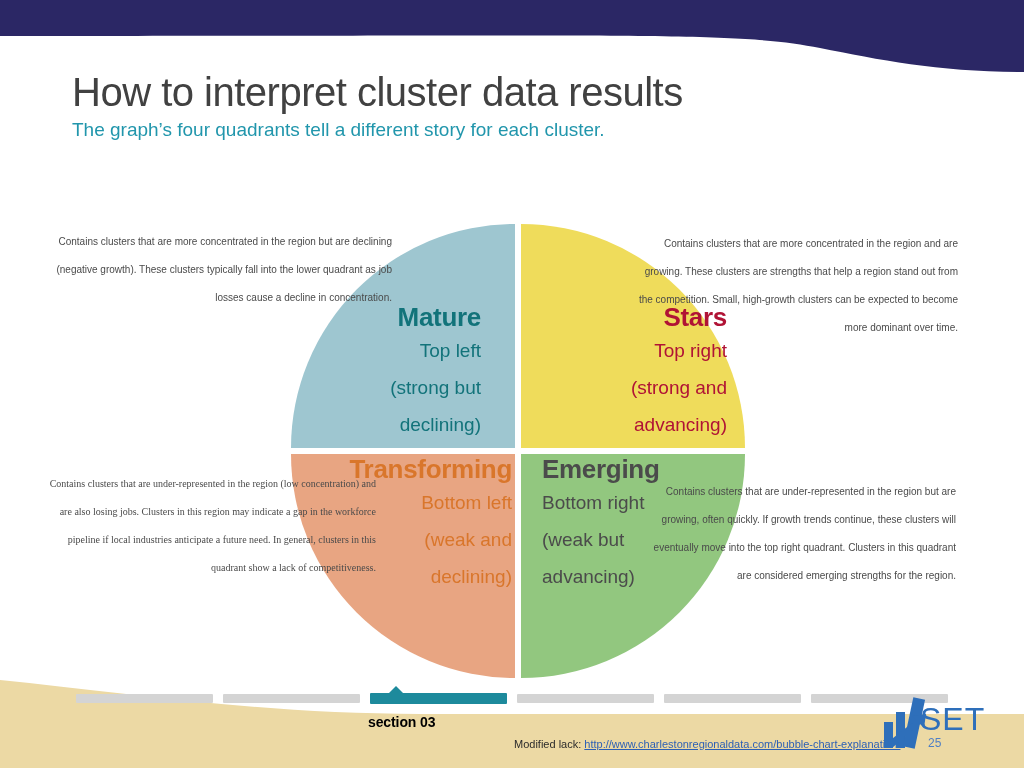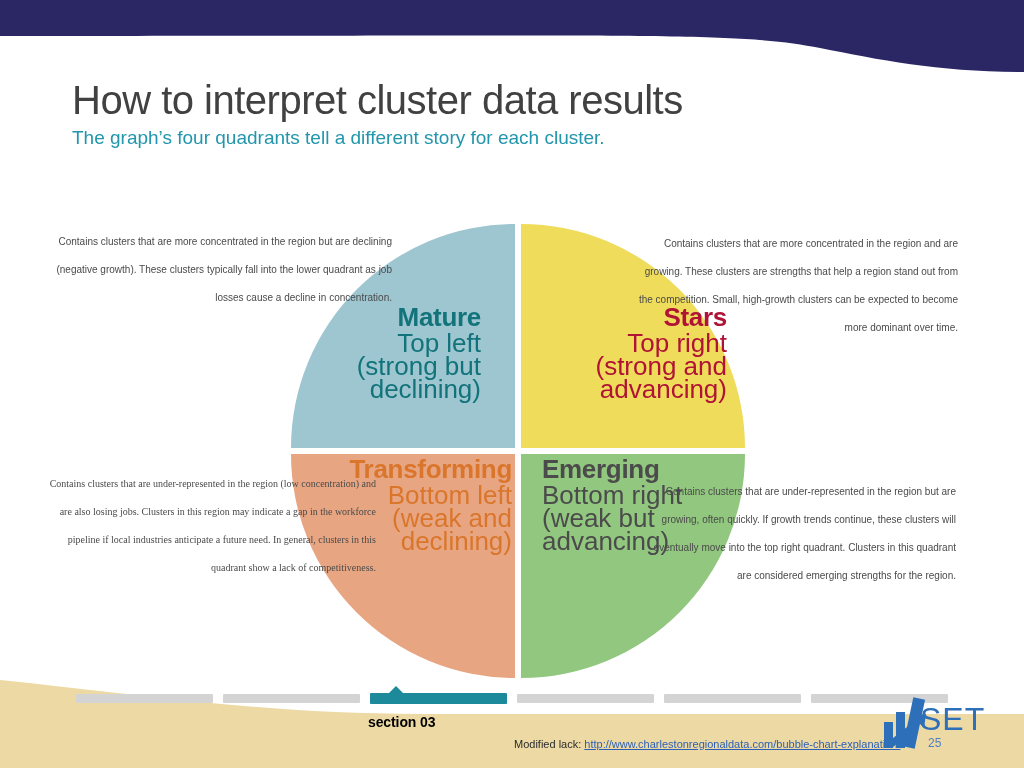--- a/index.html
+++ b/index.html
@@ -48,21 +48,21 @@
     font-weight: bold;
     letter-spacing: -0.2px;
     line-height: 22px;
     font-family: "Liberation Sans", sans-serif;
   }
   .title {
     color: #414141;
     font-size: 40px;
     font-weight: normal;
     line-height: 48px;
-    margin-top: 12px;
+    margin-top: 4px;
     letter-spacing: -0.5px;
   }
   .subtitle {
     color: #2196ac;
     font-size: 19px;
     line-height: 24px;
     margin-top: 2px;
   }
 
   
@@ -79,22 +79,22 @@
     position: absolute;
     width: 185px;
   }
   .quad-title {
     font-size: 26px;
     font-weight: bold;
     line-height: 30px;
     letter-spacing: -0.3px;
   }
   .quad-sub {
-    font-size: 26px;
-    line-height: 23px;
+    font-size: 19px;
+    line-height: 37px;
   }
   
   .q-mature {
     left: 296px;
     top: 302px;
     text-align: right;
     color: #12737a;
   }
   
   .q-stars {

